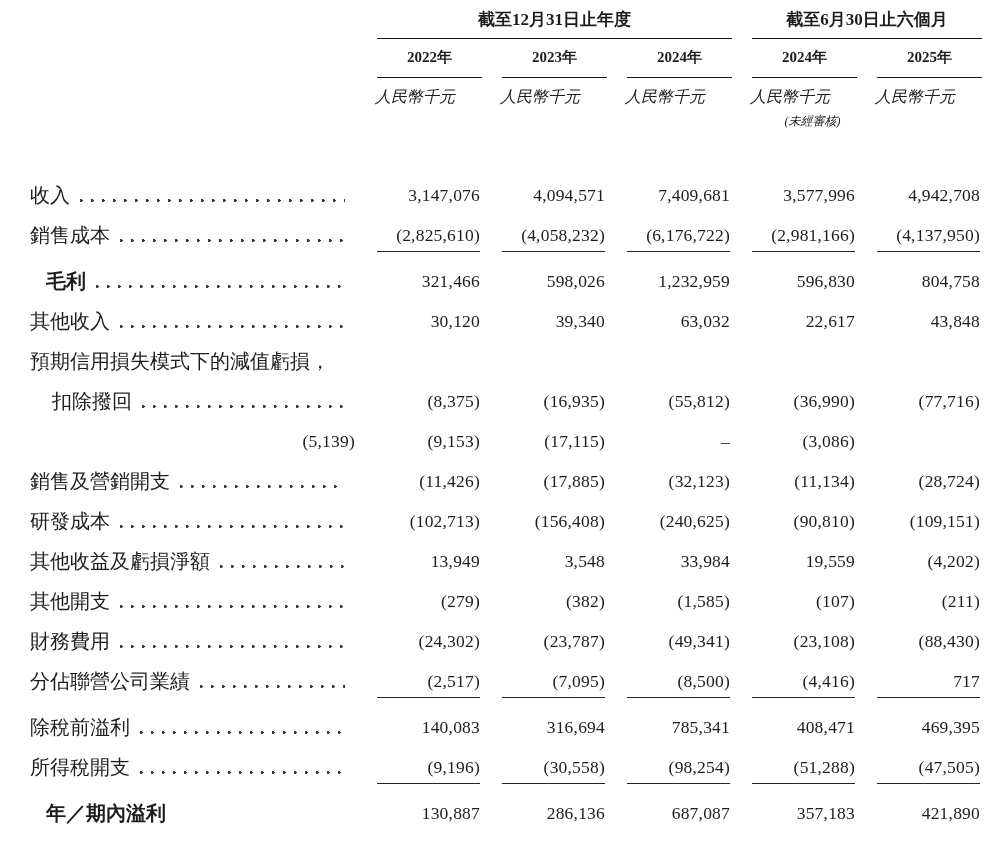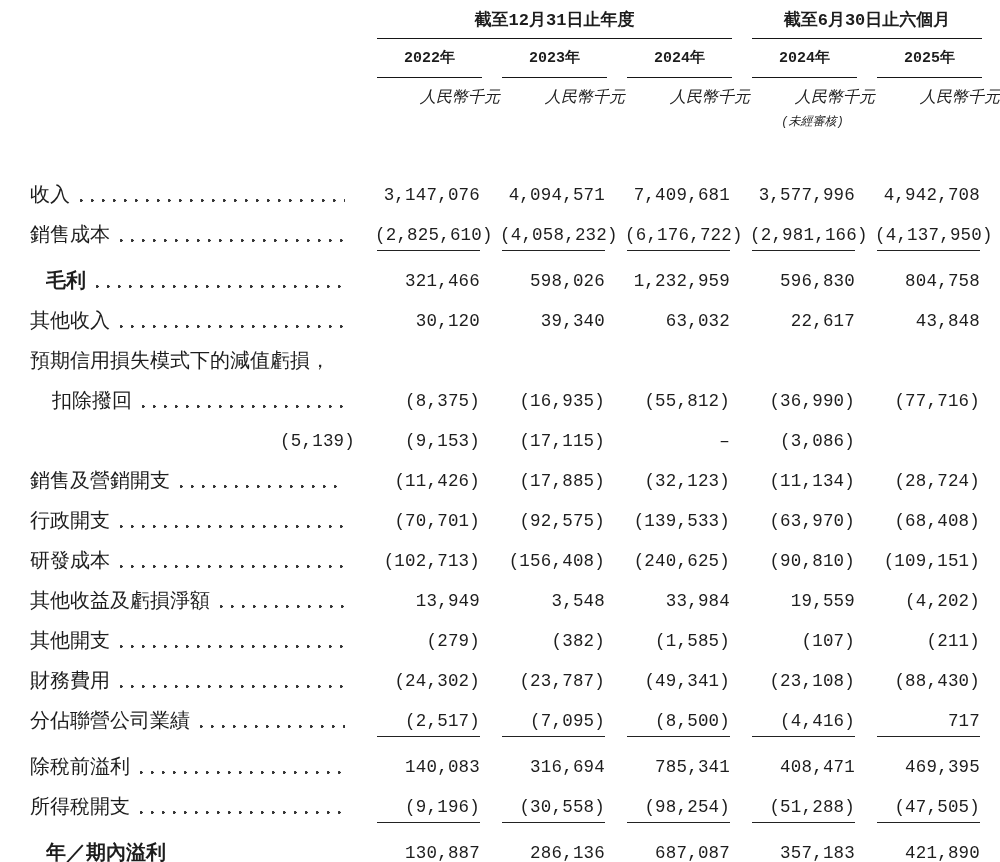--- a/index.html
+++ b/index.html
@@ -1,19 +1,19 @@
 <!DOCTYPE html>
 <html><head>
 <meta charset="utf-8">
 <style>
   html,body { margin:0; padding:0; background:#ffffff; }
   .page {
     width:1000px; height:862px; overflow:hidden; position:relative;
     background:#ffffff; color:#1d1d1d;
-    font-family:Liberation Mono, monospace;
+    font-family:Liberation Serif, serif;
   }
   .grid {
     display:grid;
     grid-template-columns:345px 125px 125px 125px 125px 125px;
     width:970px; margin-left:30px;
   }
   
   .header { padding-top:8px; }
   .group-cell {
     text-align:center; font-weight:700; font-size:17px;
@@ -21,21 +21,21 @@
     margin:0 18px 0 2px; white-space:nowrap;
   }
   .gc1 { grid-column:2 / 5; }
   .gc2 { grid-column:5 / 7; }
   .year-cell {
     text-align:center; font-weight:700; font-size:15px;
     padding:9px 0 10px; border-bottom:1.4px solid #161616;
     margin:0 18px 0 2px;
   }
   .units-row { margin-top:9px; }
-  .unit-cell { text-align:right; font-style:italic; font-size:16px; }
+  .unit-cell { text-align:left; font-style:italic; font-size:16px; }
   .note-row { margin-top:5px; }
   .note-cell { grid-column:5 / 6; text-align:center; font-style:italic; font-size:12px; }
   
   .tbody { margin-top:45px; }
   .brow { height:40px; align-items:center; }
   .brow.after-rule { margin-top:6px; }
   .label-cell {
     display:flex; align-items:flex-end; white-space:nowrap; overflow:hidden;
     font-size:20px; padding-right:28px; line-height:1.15;
   }
@@ -161,31 +161,20 @@
           <span class="dots"></span>
         </div>
         <div class="num">(11,426)</div>
         <div class="num">(17,885)</div>
         <div class="num">(32,123)</div>
         <div class="num">(11,134)</div>
         <div class="num">(28,724)</div>
       </div>
       <div class="grid brow">
         <div class="label-cell">
-          <span class="txt">行政開支</span>
-          <span class="dots"></span>
-        </div>
-        <div class="num">(70,701)</div>
-        <div class="num">(92,575)</div>
-        <div class="num">(139,533)</div>
-        <div class="num">(63,970)</div>
-        <div class="num">(68,408)</div>
-      </div>
-      <div class="grid brow">
-        <div class="label-cell">
           <span class="txt">研發成本</span>
           <span class="dots"></span>
         </div>
         <div class="num">(102,713)</div>
         <div class="num">(156,408)</div>
         <div class="num">(240,625)</div>
         <div class="num">(90,810)</div>
         <div class="num">(109,151)</div>
       </div>
       <div class="grid brow">

